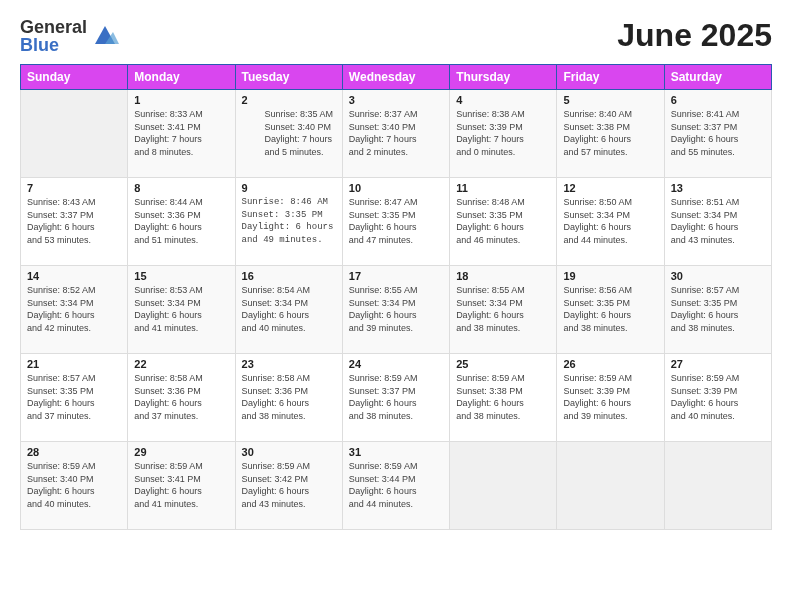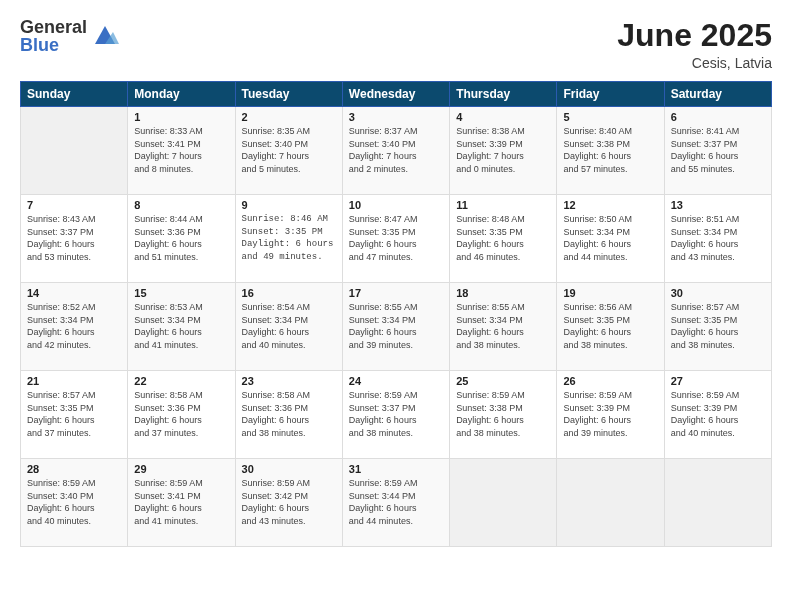--- a/index.html
+++ b/index.html
@@ -60,21 +60,21 @@
       font-size: 14px;
       color: #444;
       margin-top: 2px;
     }
     table {
       width: 100%;
       border-collapse: collapse;
       flex: 1;
     }
     thead tr th {
-      background: #0c4a6e;
+      background: #d946ef;
       color: #fff;
       font-size: 12px;
       font-weight: bold;
       padding: 5px 6px;
       text-align: left;
       border: 1px solid #2a5ab0;
     }
     tbody tr {
       border-bottom: 1px solid #ddd;
     }
@@ -119,21 +119,20 @@
         <span class="logo-general">General</span>
         <span class="logo-blue">Blue</span>
       </div>
       <svg class="logo-icon" viewBox="0 0 28 28">
         <polygon points="4,22 14,4 24,22" fill="#3a6fc4"></polygon>
         <polygon points="14,22 22,10 28,22" fill="#5a9fd4" opacity="0.7"></polygon>
       </svg>
     </div>
     <div class="title-block">
       <div class="month-title">June 2025</div>
-      <div class="location">Cesis, Latvia</div>
     </div>
   </div>
 
   <table>
     <thead>
       <tr>
 
       <th>Sunday</th>
           <th>Monday</th>
           <th>Tuesday</th>
@@ -148,21 +147,21 @@
           <td class="empty-cell"></td>
           <td>
             <span class="day-num">1</span>
             <div class="day-info" style="white-space: pre-line;">Sunrise: 8:33 AM
 Sunset: 3:41 PM
 Daylight: 7 hours
 and 8 minutes.</div>
           </td>
           <td>
             <span class="day-num">2</span>
-            <div class="day-info" style="white-space: pre-line;">Sunrise: 8:35 AM
+            <div class="day-info" style="white-space: pre-line; margin-left: 23px;">Sunrise: 8:35 AM
 Sunset: 3:40 PM
 Daylight: 7 hours
 and 5 minutes.</div>
           </td>
           <td>
             <span class="day-num">3</span>
             <div class="day-info" style="white-space: pre-line;">Sunrise: 8:37 AM
 Sunset: 3:40 PM
 Daylight: 7 hours
 and 2 minutes.</div>

